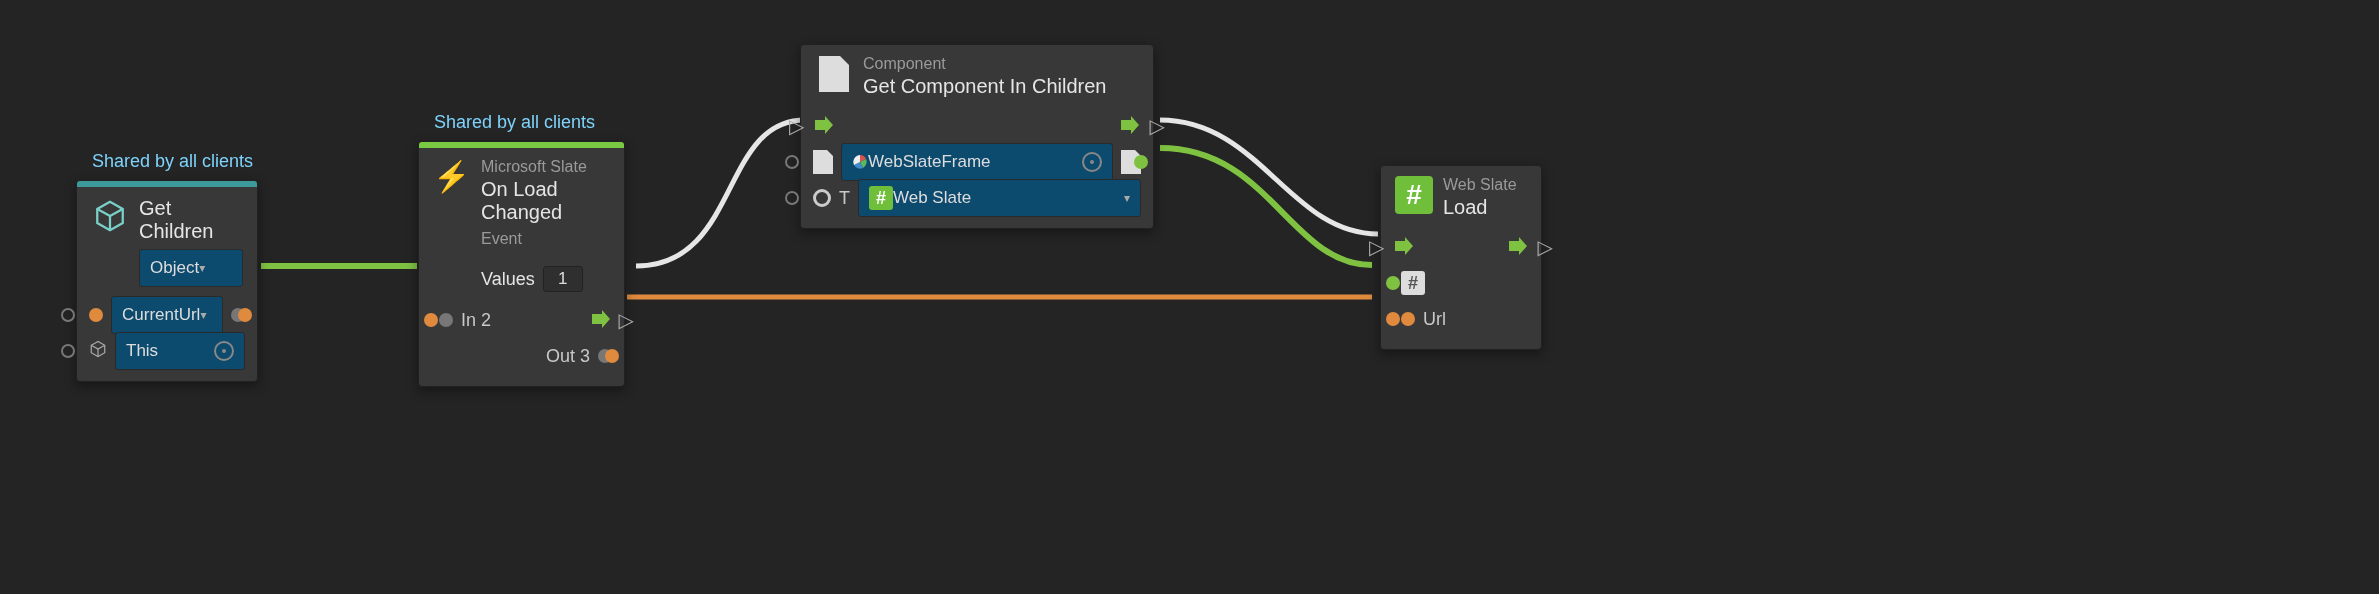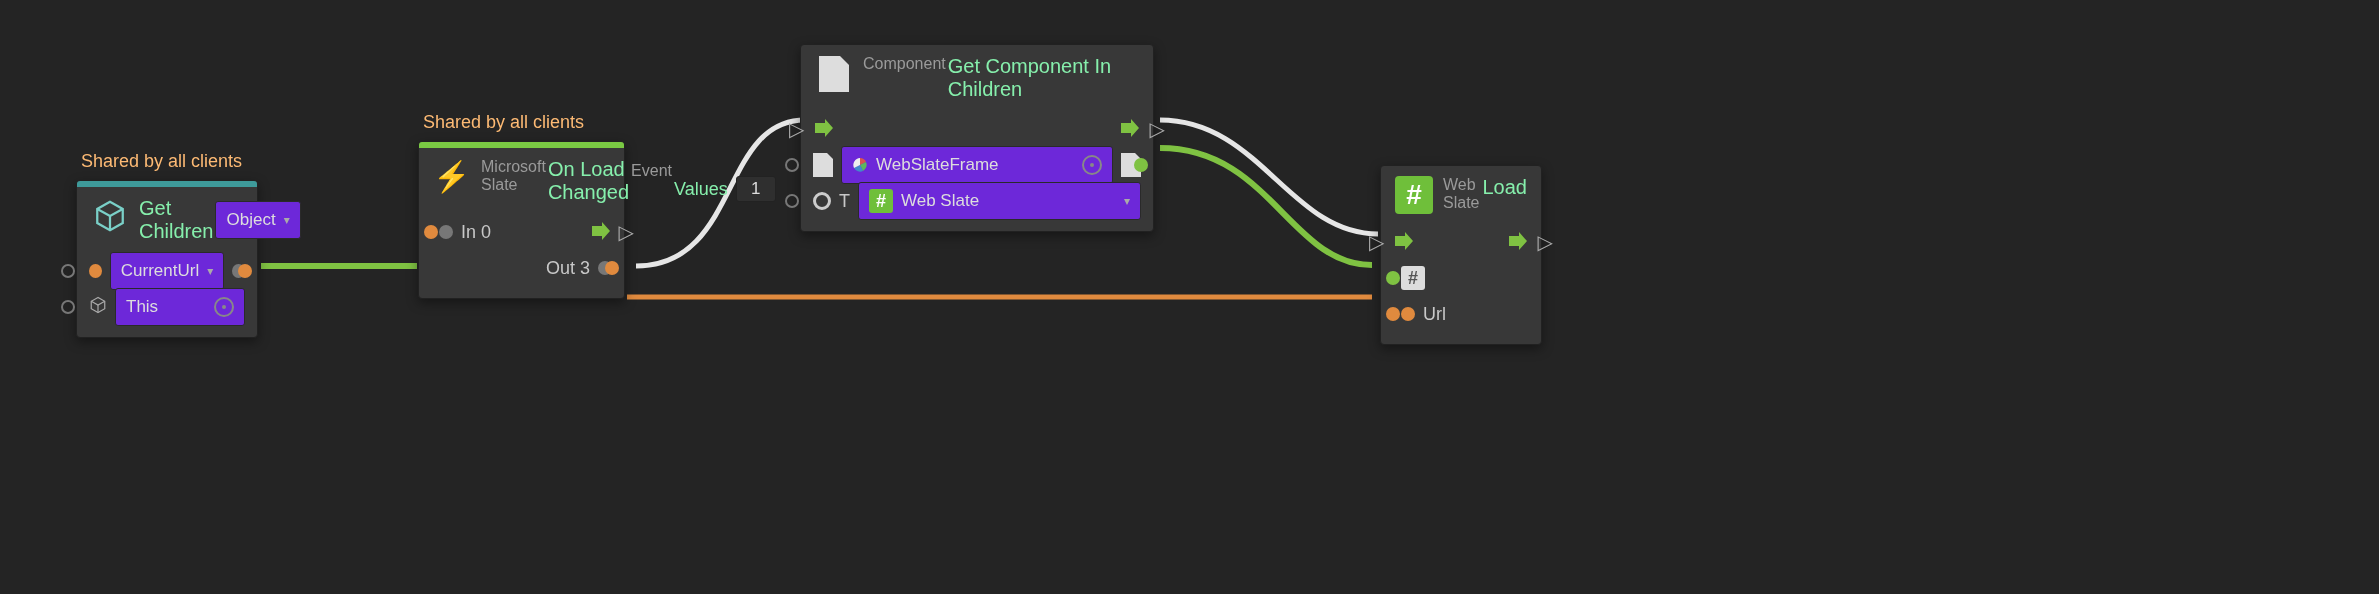--- a/index.html
+++ b/index.html
@@ -2,37 +2,37 @@
 <html><head>
 <meta charset="utf-8">
 <style>
   html,body{margin:0;padding:0;background:#242424;font-family:-apple-system,BlinkMacSystemFont,"Segoe UI",Arial,sans-serif;color:#c8c8c8;width:2379px;height:594px;overflow:hidden}
   .canvas{position:relative;width:2379px;height:594px}
   svg.edges{position:absolute;inset:0;width:2379px;height:594px;pointer-events:none}
   .node{position:absolute;background:#383838;border:1px solid #212121;border-radius:4px;box-shadow:0 4px 12px rgba(0,0,0,.4)}
   .header-strip{height:6px;border-radius:3px 3px 0 0}
   .teal{background:#3e9a9a}
   .green{background:#7ac943}
-  .node-label{position:absolute;color:#fdba74;font-size:18px;left:4px;top:-30px;white-space:nowrap}
+  .node-label{position:absolute;color:#7dd3fc;font-size:18px;left:15px;top:-30px;white-space:nowrap}
   .title-row{display:flex;align-items:flex-start;gap:10px;padding:10px 14px 6px}
   .title-icon{width:38px;height:38px;display:flex;align-items:center;justify-content:center;flex:none}
-  .title-text{display:flex;gap:2px}
+  .title-text{display:flex;flex-direction:column;gap:2px}
   .sub{font-size:16px;color:#9a9a9a}
-  .main{font-size:20px;color:#86efac}
+  .main{font-size:20px;color:#e5e5e5}
   .body{padding:4px 12px 12px}
   .row{display:flex;align-items:center;gap:8px;height:36px;position:relative}
   .row.right{justify-content:flex-end}
   .port-out{position:absolute;right:-7px}
   .port-in{position:absolute;left:-7px}
   .port-ext{position:absolute}
   .dot{width:14px;height:14px;border-radius:50%;display:inline-block}
   .dot.hollow{width:14px;height:14px;border:2px solid #777;background:transparent;box-sizing:border-box}
   .dot.grey{background:#777}
   .dot.orange{background:#e08a3e}
-  .field{background:#6d28d9;border:1px solid #2a2a2a;border-radius:3px;padding:4px 10px;height:28px;display:flex;align-items:center;gap:8px;font-size:17px;color:#ddd}
+  .field{background:#0c4a6e;border:1px solid #2a2a2a;border-radius:3px;padding:4px 10px;height:28px;display:flex;align-items:center;font-size:17px;color:#ddd}
   .tri{font-size:12px;color:#aaa}
   .exec-arrow{width:22px;height:20px}
   .exec-arrow svg{display:block}
   .valuebox{background:#2f2f2f;border:1px solid #222;border-radius:3px;padding:2px 10px;font-size:17px;color:#ddd;min-width:18px;text-align:center}
   .bolt{color:#ffcc00;font-size:30px;line-height:1}
   .cube{color:#7ad0c8}
   .doc-icon{width:30px;height:36px;background:#ddd;clip-path:polygon(0 0,70% 0,100% 25%,100% 100%,0 100%);position:relative}
   .doc-icon.small{width:20px;height:24px}
   .ring{width:18px;height:18px;border:3px solid #ccc;border-radius:50%;box-sizing:border-box}
   .hash-badge{width:38px;height:38px;background:#6fbf3a;border-radius:4px;display:flex;align-items:center;justify-content:center;color:#fff;font-size:28px;font-weight:700}
@@ -122,21 +122,21 @@
       <div style="display:flex;align-items:center;gap:8px;margin-top:16px">
         <span class="main" style="font-size:18px">Values</span>
         <span class="valuebox">1</span>
       </div>
     </div>
   </div>
   <div class="body">
     <div class="row">
       <span class="port-in dot orange"></span>
       <span class="dot grey" style="margin-left:8px"></span>
-      <span style="font-size:18px">In 0</span>
+      <span style="font-size:18px">In 2</span>
       <span class="flex1"></span>
       <span class="exec-arrow">
         <svg width="22" height="18" viewBox="0 0 22 18">
               <path d="M2 4h10v-4l8 9-8 9v-4H2z" fill="#7fc242"></path>
             </svg>
       </span>
       <span class="port-out triport" style="right:-22px">▷</span>
     </div>
     <div class="row right">
       <span style="font-size:18px">Out 3</span>

